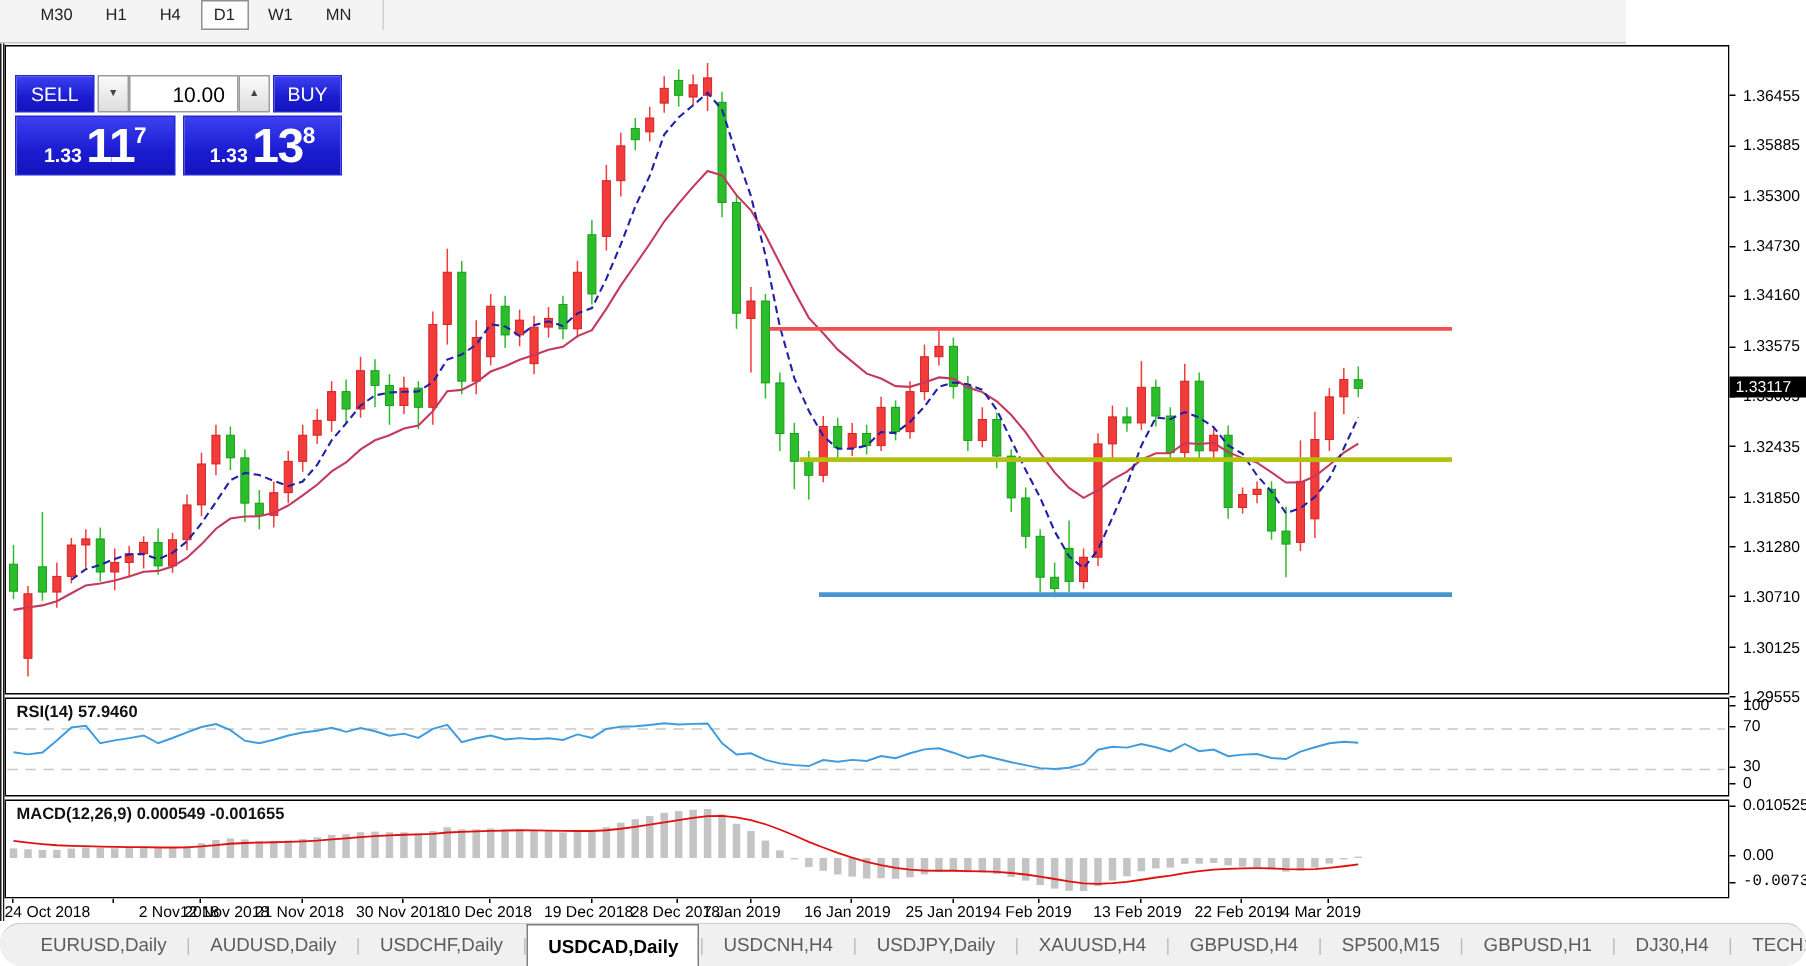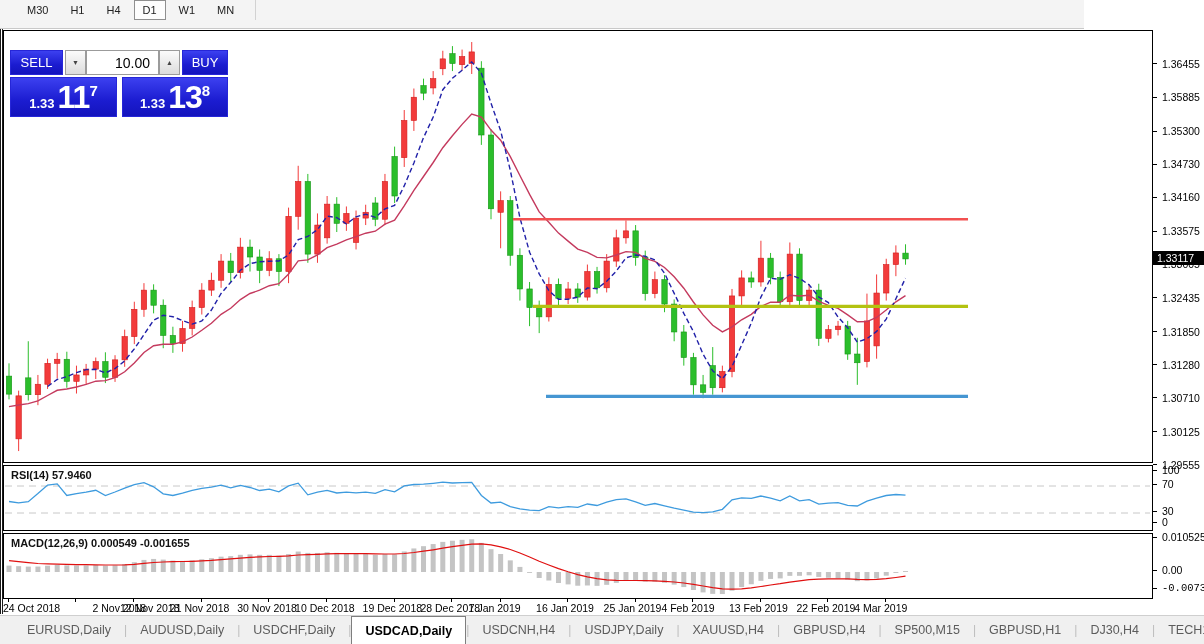--- a/index.html
+++ b/index.html
@@ -46,21 +46,21 @@
   #volField{position:absolute;left:76px;top:0;width:73px;height:25px;background:#fff;border:1px solid #9b9b9b;
             box-sizing:border-box;font-size:14px;color:#000;display:flex;align-items:center;justify-content:flex-end;padding-right:8px;}
   .pxBox{position:absolute;top:27px;height:40px;display:flex;align-items:center;justify-content:center;}
   #sellPx{left:0;width:107px;} #buyPx{left:112px;width:106px;}
   .pxBox .small{font-size:13px;font-weight:700;margin:12px 3px 0 0;}
   .pxBox .big{font-size:32px;font-weight:700;letter-spacing:-1px;line-height:36px;}
   .pxBox .sup{font-size:15px;font-weight:700;align-self:flex-start;margin-top:4px;}
   
   #tabbar{position:absolute;left:0;top:615px;width:1204px;height:29px;background:#f0f0f0;
           border-top:1px solid #cfcfcf;display:flex;align-items:stretch;padding-left:14px;
-          box-sizing:border-box;font-size:12.5px;color:#5c5c5c;overflow:hidden;}
+          box-sizing:border-box;font-size:12.5px;color:#5c5c5c;overflow:hidden;border-radius:14px;}
   .tab{display:flex;align-items:center;padding:0 13px;white-space:nowrap;cursor:default;}
   .tab.active{background:#fff;border:1px solid #7e7e7e;border-bottom:none;color:#000;font-weight:700;}
   .tabsep{display:flex;align-items:center;color:#bdbdbd;font-size:12px;}
 </style>
 </head>
 <body>
 
 <div id="app">
 
   <div id="toolbar">

